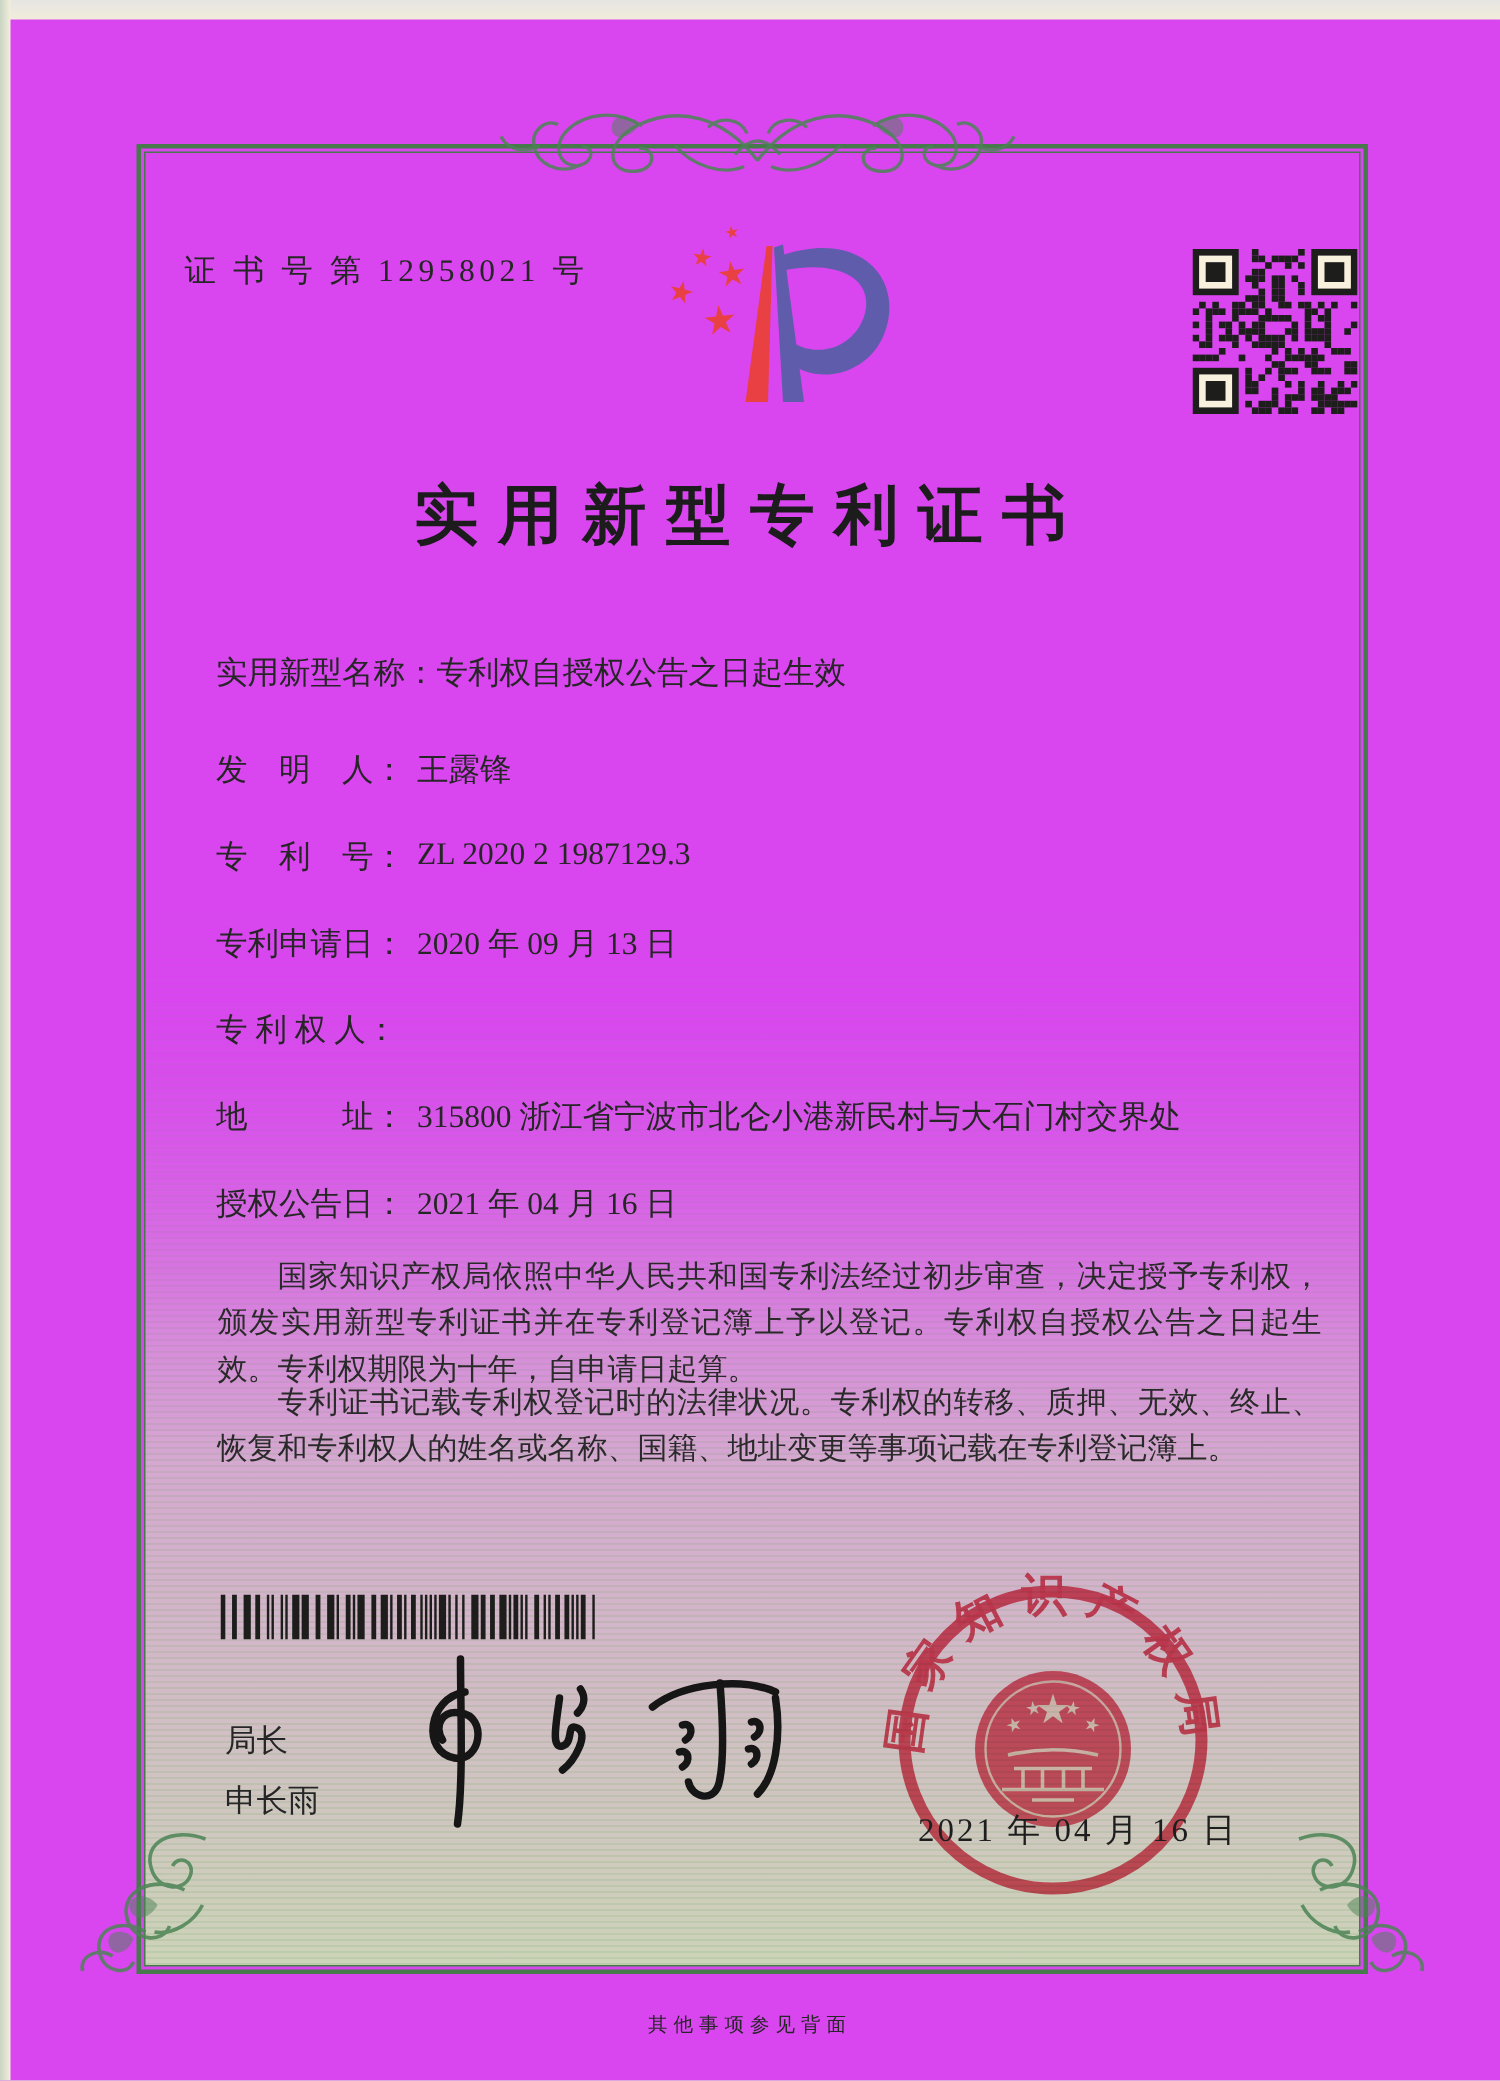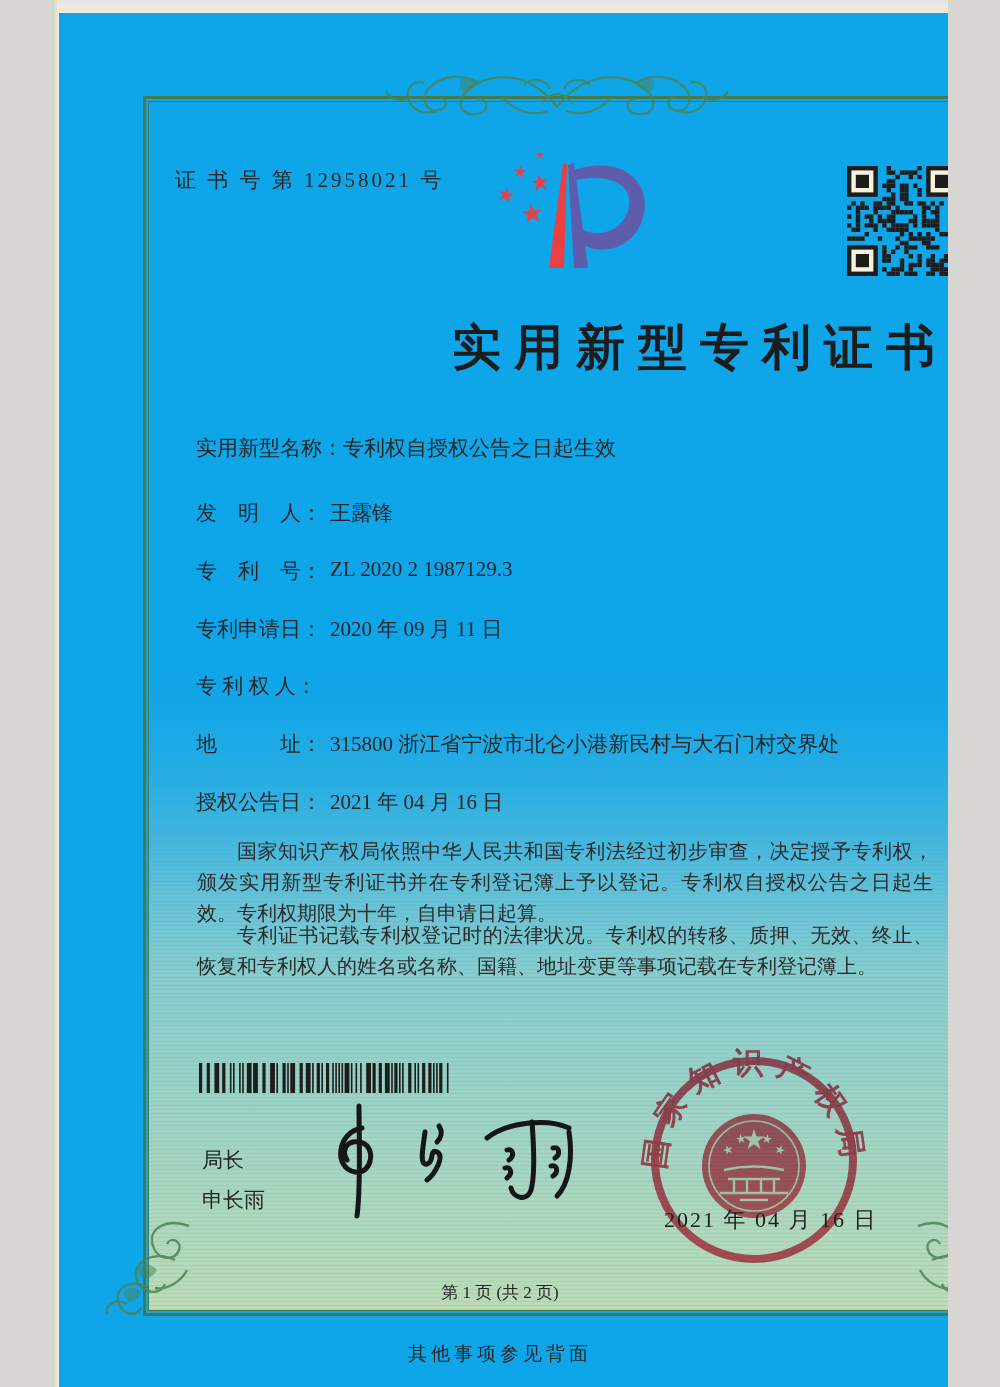--- a/index.html
+++ b/index.html
@@ -1,18 +1,18 @@
 <!DOCTYPE html>
 <html><head>
 <meta charset="utf-8">
 <style>
   html,body{margin:0;padding:0;background:#d8d6d2;}
   .page{
-    position:relative;width:896px;height:1387px;margin:0 auto;
-    background:#0ea5e9;overflow:hidden;
+    position:relative;width:1000px;height:1387px;margin:0 auto;
+    background:#d946ef;overflow:hidden;
     font-family:"Liberation Serif","DejaVu Serif",serif;color:#262626;
   }
   .scan-strip{position:absolute;top:0;left:0;right:0;height:13px;
     background:linear-gradient(180deg,#e6e5e2,#f1ecdb);}
   .left-sliver{position:absolute;top:0;left:0;bottom:0;width:7px;
     background:linear-gradient(90deg,#c9d4c2,#f3eedd);}
   
   .frame{position:absolute;left:91px;top:96px;width:821px;height:1220px;
     border:3px solid #47794c;box-sizing:border-box;}
   .frame-inner{position:absolute;inset:2px;border:1px solid #47794c;}
@@ -20,41 +20,41 @@
   .tint{position:absolute;left:96px;top:101px;width:811px;height:1210px;
     background:
       repeating-linear-gradient(180deg, rgba(110,165,100,.16) 0 1px, rgba(0,0,0,0) 1px 4px),
       linear-gradient(180deg, rgba(233,240,216,0) 0%, rgba(233,240,216,0) 46%, rgba(214,231,193,.55) 66%, rgba(203,224,179,.92) 100%);
     -webkit-mask-image:linear-gradient(180deg, rgba(0,0,0,0) 0%, rgba(0,0,0,0) 40%, #000 72%, #000 100%);
     mask-image:linear-gradient(180deg, rgba(0,0,0,0) 0%, rgba(0,0,0,0) 40%, #000 72%, #000 100%);
   }
   .cert-no{position:absolute;left:123px;top:166px;font-size:21px;letter-spacing:3px;}
   .logo{position:absolute;left:425px;top:138px;}
   .qr{position:absolute;left:795px;top:166px;}
-  .title{position:absolute;left:0;top:315px;width:100%;text-align:right;
-    font-size:49px;font-weight:700;letter-spacing:13px;color:#1c1c1c;}
+  .title{position:absolute;left:0;top:315px;width:100%;text-align:center;
+    font-size:43px;font-weight:700;letter-spacing:13px;color:#1c1c1c;}
   .field{position:absolute;left:144px;display:flex;font-size:21px;white-space:nowrap;}
   .field .lbl{flex:0 0 134px;white-space:nowrap;}
   .field-name{top:434px}.field-inventor{top:499px}.field-patno{top:557px}
   .field-filing{top:615px}.field-patentee{top:672px}.field-address{top:730px}
   .field-grant{top:788px}
   .grant-no{position:absolute;left:510px;top:788px;display:flex;font-size:21px;white-space:nowrap;}
   .grant-no .lbl{flex:0 0 134px;}
   .para{position:absolute;left:145px;width:736px;font-size:20px;line-height:31px;
     text-align:justify;text-indent:2em;color:#2a2a2a;}
   .p1{top:836px}.p2{top:920px}
   .barcode{position:absolute;left:147px;top:1063px;}
   .officer{position:absolute;left:150px;top:1140px;font-size:21px;line-height:40px;}
   .signature{position:absolute;left:255px;top:1098px;}
   .seal{position:absolute;left:588px;top:1046px;mix-blend-mode:multiply;}
   .seal-date{position:absolute;left:612px;top:1205px;font-size:22px;letter-spacing:2px;
     color:#1e1e1e;z-index:5;}
   .page-no{position:absolute;left:0;top:1281px;width:100%;text-align:center;font-size:17px;}
   .back-note{position:absolute;left:0;top:1341px;width:100%;text-align:center;
-    font-size:19px;letter-spacing:4px;}
+    font-size:13px;letter-spacing:4px;}
   .flourish-top{position:absolute;left:330px;top:55px;}
   .corner-bl{position:absolute;left:45px;top:1220px;}
   .corner-br{position:absolute;left:858px;top:1220px;transform:scaleX(-1);}
   svg{display:block;}
 </style>
 </head>
 <body>
 
 <div class="page">
 
@@ -352,21 +352,21 @@
   <div class="field field-inventor">
     <span class="lbl">发　明　人：</span>
     <span class="val">王露锋</span>
   </div>
   <div class="field field-patno">
     <span class="lbl">专　利　号：</span>
     <span class="val">ZL 2020 2 1987129.3</span>
   </div>
   <div class="field field-filing">
     <span class="lbl">专利申请日：</span>
-    <span class="val">2020 年 09 月 11 日</span>
+    <span class="val">2020 年 09 月 13 日</span>
   </div>
   <div class="field field-patentee">
     <span class="lbl">专 利 权 人：</span>
   </div>
   <div class="field field-address">
     <span class="lbl">地　　　址：</span>
     <span class="val">315800 浙江省宁波市北仑小港新民村与大石门村交界处</span>
   </div>
   <div class="field field-grant">
     <span class="lbl">授权公告日：</span>
@@ -470,16 +470,15 @@
         <path d="M-30,4 Q0,-3 30,4"></path>
         <path d="M-26,13 L26,13"></path>
         <path d="M-34,27 L34,27"></path>
         <path d="M-20,14 L-20,26 M-7,14 L-7,26 M7,14 L7,26 M20,14 L20,26"></path>
         <path d="M-14,34 L14,34"></path>
       </g>
     </g>
   </svg>
   <div class="seal-date">2021 年 04 月 16 日</div>
 
-  <div class="page-no">第 1 页 (共 2 页)</div>
   <div class="back-note">其他事项参见背面</div>
 
 </div>
 
 </body></html>

